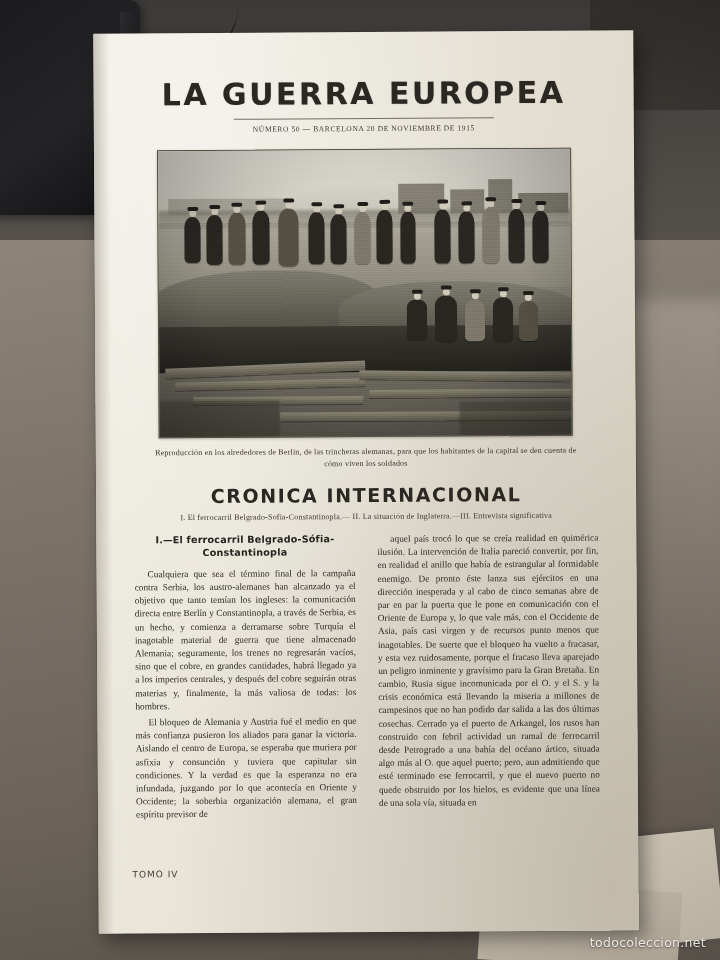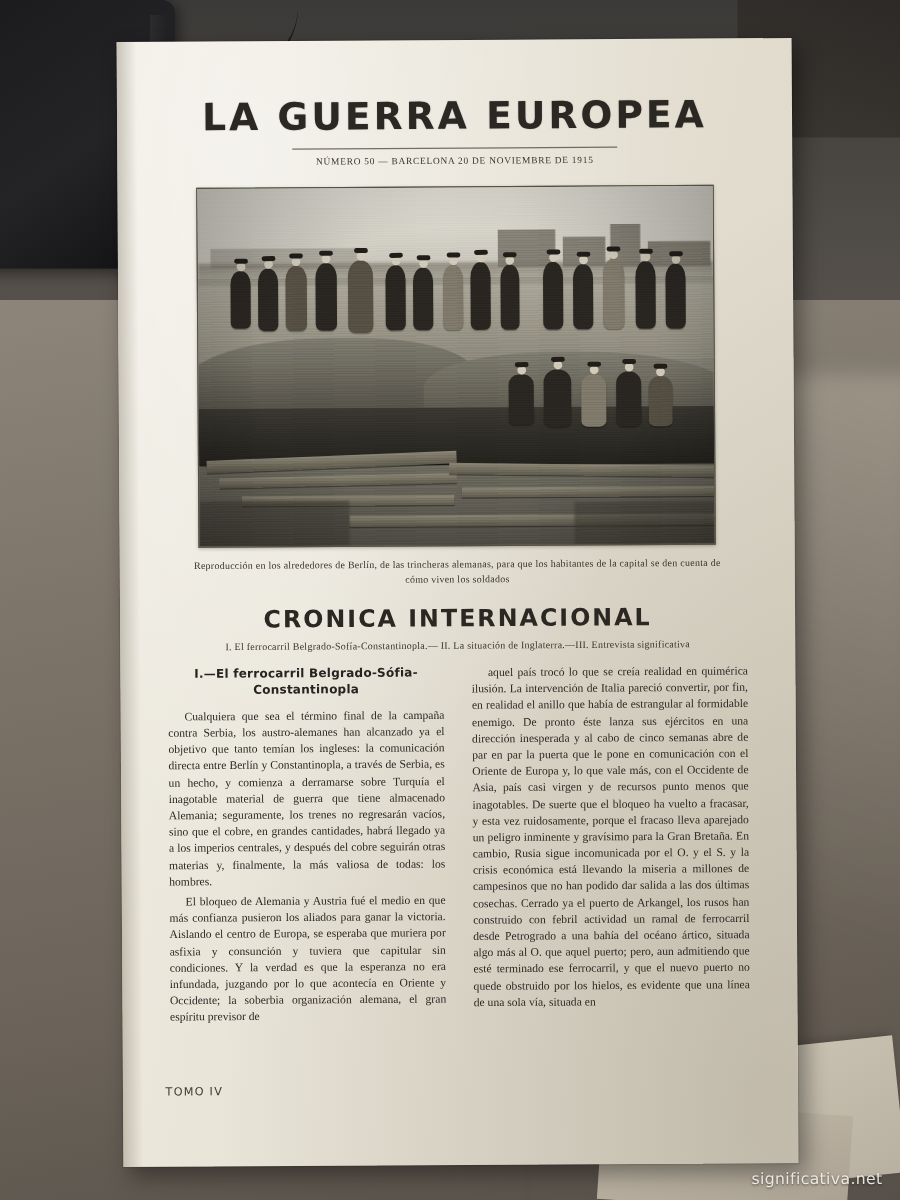--- a/index.html
+++ b/index.html
@@ -458,14 +458,14 @@
         </div>
         <div class="col">
           <p>aquel país trocó lo que se creía realidad en quimérica ilusión. La intervención de Italia pareció convertir, por fin, en realidad el anillo que había de estrangular al formidable enemigo. De pronto éste lanza sus ejércitos en una dirección inesperada y al cabo de cinco semanas abre de par en par la puerta que le pone en comunicación con el Oriente de Europa y, lo que vale más, con el Occidente de Asia, país casi virgen y de recursos punto menos que inagotables. De suerte que el bloqueo ha vuelto a fracasar, y esta vez ruidosamente, porque el fracaso lleva aparejado un peligro inminente y gravísimo para la Gran Bretaña. En cambio, Rusia sigue incomunicada por el O. y el S. y la crisis económica está llevando la miseria a millones de campesinos que no han podido dar salida a las dos últimas cosechas. Cerrado ya el puerto de Arkangel, los rusos han construido con febril actividad un ramal de ferrocarril desde Petrogrado a una bahía del océano ártico, situada algo más al O. que aquel puerto; pero, aun admitiendo que esté terminado ese ferrocarril, y que el nuevo puerto no quede obstruido por los hielos, es evidente que una línea de una sola vía, situada en</p>
         </div>
       </div>
     </div>
 
     <div class="tomo">TOMO IV</div>
   </div>
 
-  <div class="watermark">significativa.net</div>
+  <div class="watermark">todocoleccion.net</div>
 </div>
 
 </body></html>

